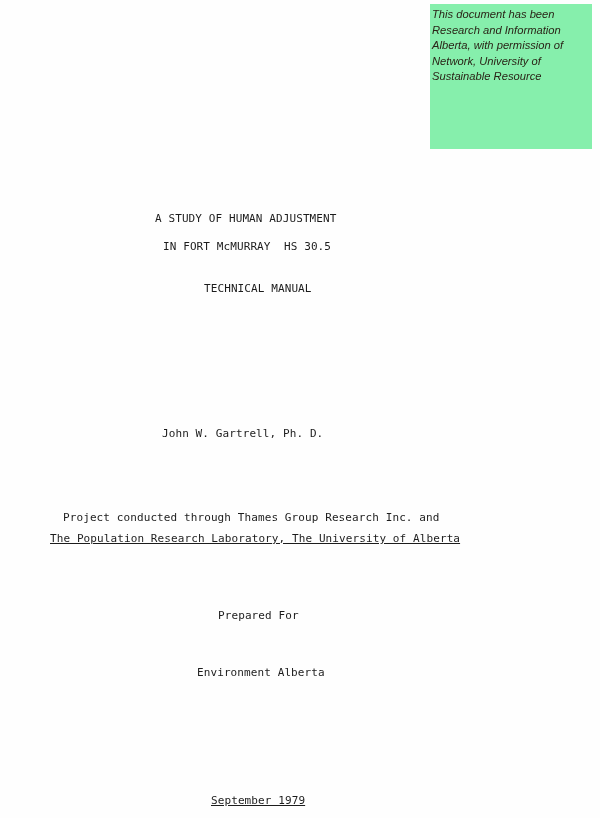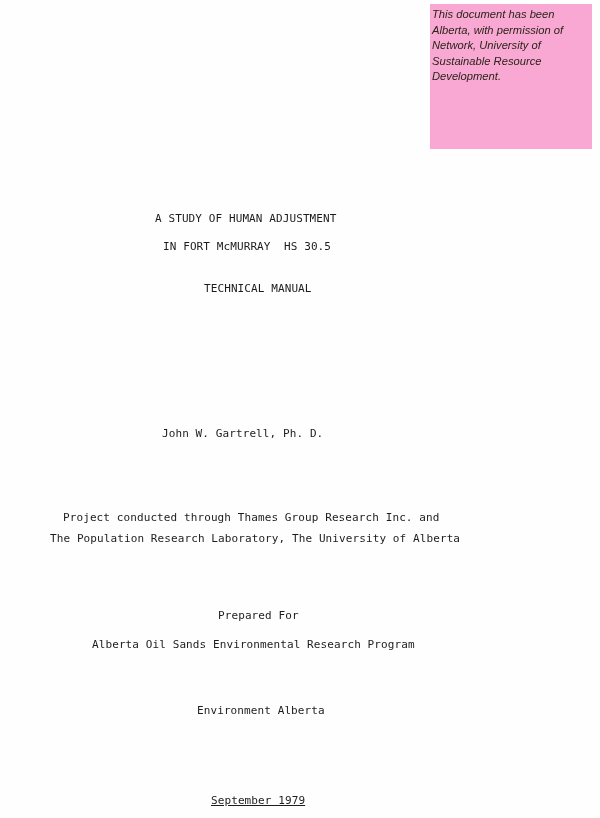--- a/index.html
+++ b/index.html
@@ -20,67 +20,66 @@
       left: 0; top: 0;
       width: 600px; height: 818px;
       background: #fefefe;
     }
     .notice {
       position: absolute;
       left: 430px;
       top: 4px;
       width: 162px;
       height: 145px;
-      background: #f9a8d4;
+      background: #86efac;
       box-sizing: border-box;
       padding: 3px 2px 0 2px;
       font-family: "Liberation Sans", "DejaVu Sans", sans-serif;
       font-style: italic;
       font-size: 11.2px;
       line-height: 15.6px;
       color: #2a2417;
     }
     .line {
       position: absolute;
       white-space: pre;
       font-size: 11px;
       letter-spacing: 0.1px;
       color: #1c1c1c;
     }
     .l-title1 { left: 155px; top: 212px; }
     .l-title2 { left: 163px; top: 240px; }
     .l-manual { left: 204px; top: 282px; }
     .l-author { left: 162px; top: 427px; text-align: center; }
     .l-proj1  { left: 63px;  top: 511px; }
-    .l-proj2  { left: 50px;  top: 532px; }
+    .l-proj2  { left: 50px;  top: 532px; text-decoration: underline; }
     .l-prep   { left: 218px; top: 609px; }
     .l-prog   { left: 92px;  top: 638px; }
-    .l-env    { left: 197px; top: 704px; }
+    .l-env    { left: 197px; top: 666px; }
     .l-date   { left: 211px; top: 794px; text-decoration: underline; }
   </style>
 </head>
 <body>
 
 <div class="page">
 
   <div class="notice">
     <div>This document has been</div>
+    <div>Research and Information</div>
     <div>Alberta, with permission of</div>
     <div>Network, University of</div>
     <div>Sustainable Resource</div>
-    <div>Development.</div>
   </div>
 
   <div class="line l-title1">A STUDY OF HUMAN ADJUSTMENT</div>
   <div class="line l-title2">IN FORT McMURRAY  HS 30.5</div>
   <div class="line l-manual">TECHNICAL MANUAL</div>
 
   <div class="line l-author">John W. Gartrell, Ph. D.</div>
 
   <div class="line l-proj1">Project conducted through Thames Group Research Inc. and</div>
   <div class="line l-proj2">The Population Research Laboratory, The University of Alberta</div>
 
   <div class="line l-prep">Prepared For</div>
-  <div class="line l-prog">Alberta Oil Sands Environmental Research Program</div>
   <div class="line l-env">Environment Alberta</div>
 
   <div class="line l-date">September 1979</div>
 </div>
 
 </body></html>

